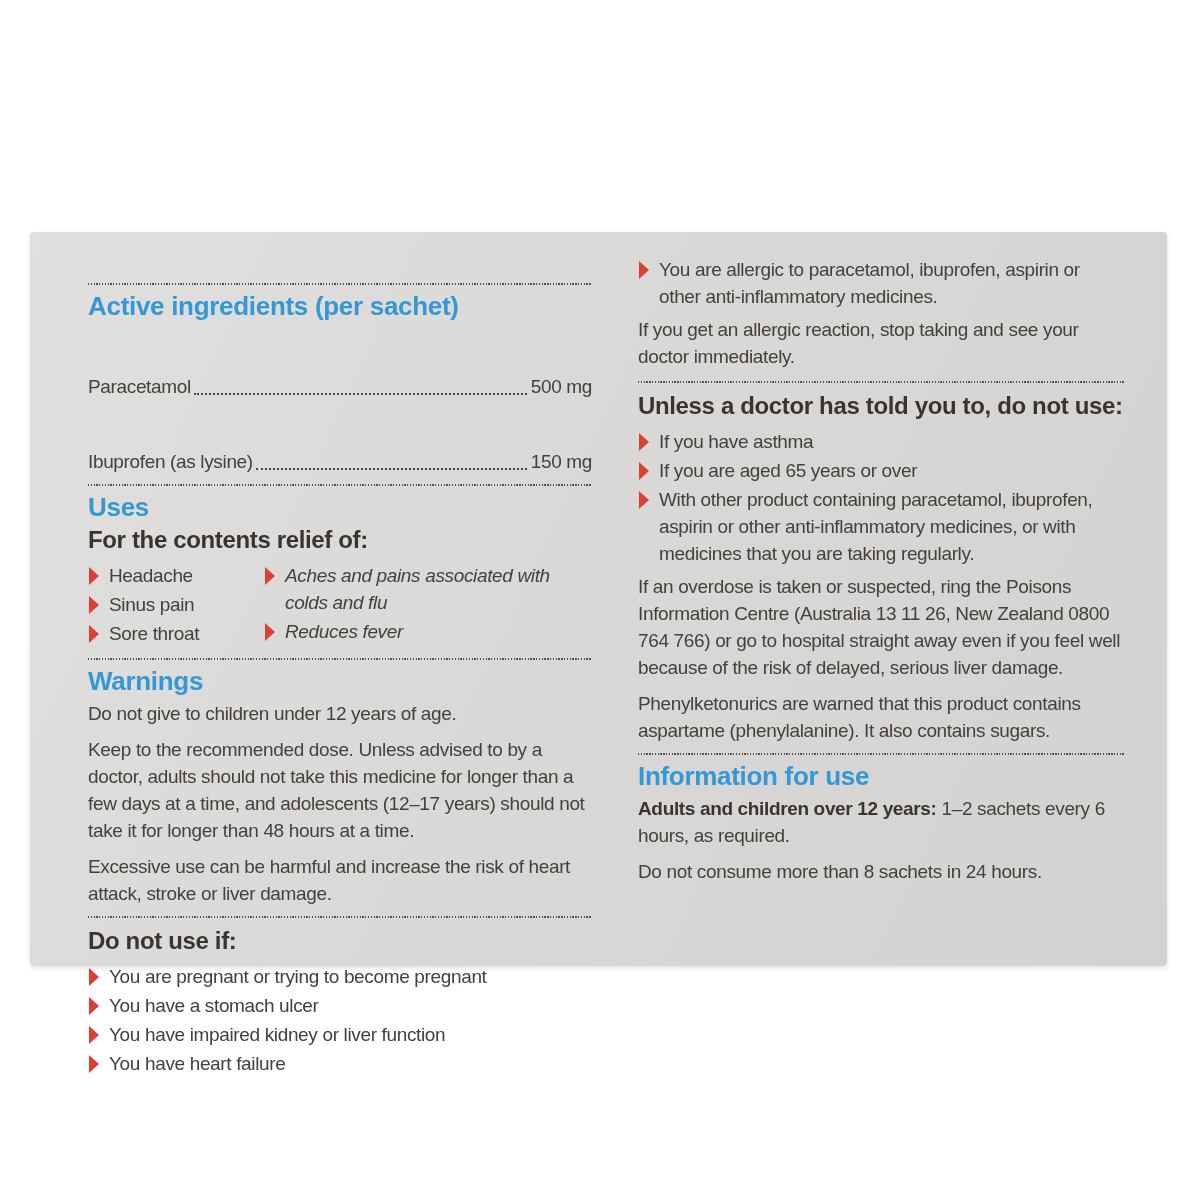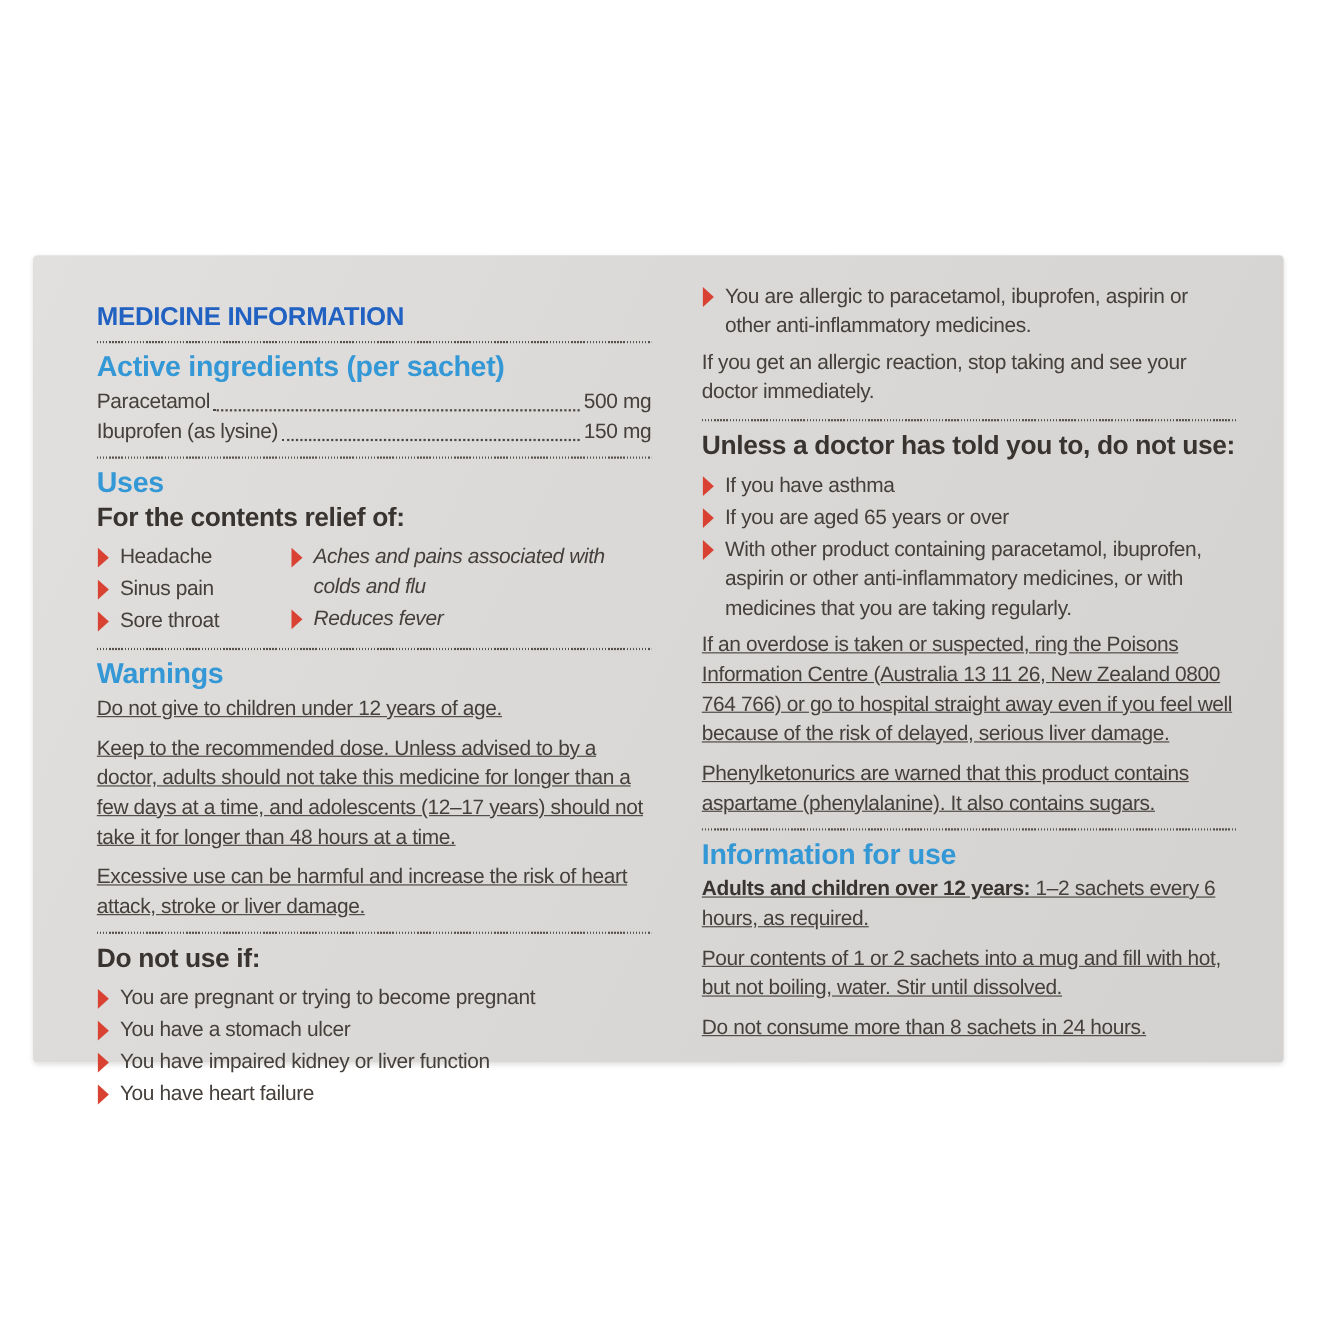--- a/index.html
+++ b/index.html
@@ -34,26 +34,26 @@
     margin:6px 0 6px 0;
     font-size:26px;line-height:25px;
     color:#3398d5;font-weight:bold;letter-spacing:-0.3px;
   }
   .rule{
     height:2px;
     margin:9px 0 9px 0;
     background-image:repeating-linear-gradient(90deg,#56504b 0 1.3px,transparent 1.3px 2.8px);
   }
   p{margin:0 0 11px 0;}
-  p.tight{margin-bottom:9px;text-decoration:underline;}
+  p.tight{margin-bottom:9px;}
   .bold{font-weight:bold;color:#393430;}
   .subhead{font-weight:bold;color:#393430;font-size:24px;margin:1px 0 9px 0;}
 
   .ing-row{display:flex;align-items:flex-end;line-height:27px;}
-  .ing-name{white-space:nowrap;}
+  .ing-name{white-space:nowrap;margin-top:48px;}
   .leader{
     flex:1;height:0;align-self:flex-end;
     border-bottom:2px dotted #4c4641;
     margin:0 4px 5px 3px;
   }
   .ing-amt{white-space:nowrap;}
 
   .uses-grid{display:flex;margin:3px 0 0 0;}
   .uses-c1{width:176px;flex:none;}
   .uses-c2{flex:1;font-style:italic;}
@@ -69,21 +69,20 @@
   .bullet .btx{flex:1;}
   .bullet.gap{margin-bottom:2px;}
 </style>
 </head>
 <body>
 
 <div class="panel">
 
   <div class="col col-left">
 
-    <h1 class="title">MEDICINE INFORMATION</h1>
     <div class="rule"></div>
 
     <h2 class="sect">Active ingredients (per sachet)</h2>
     <div class="ing-row">
       <span class="ing-name">Paracetamol</span>
       <span class="leader"></span>
       <span class="ing-amt">500 mg</span>
     </div>
     <div class="ing-row">
       <span class="ing-name">Ibuprofen (as lysine)</span>
@@ -168,17 +167,16 @@
     <div class="bullet gap">
       <span class="tri"></span>
       <span class="btx">With other product containing paracetamol, ibuprofen, aspirin or other anti-inflammatory medicines, or with medicines that you are taking regularly.</span>
     </div>
     <p class="tight" style="margin-top:6px;">If an overdose is taken or suspected, ring the Poisons Information Centre (Australia 13 11 26, New Zealand 0800 764 766) or go to hospital straight away even if you feel well because of the risk of delayed, serious liver damage.</p>
     <p class="tight">Phenylketonurics are warned that this product contains aspartame (phenylalanine). It also contains sugars.</p>
     <div class="rule"></div>
 
     <h2 class="sect">Information for use</h2>
     <p class="tight"><span class="bold">Adults and children over 12 years:</span><span> 1–2 sachets every 6 hours, as required.</span></p>
-    <p class="tight">Pour contents of 1 or 2 sachets into a mug and fill with hot, but not boiling, water. Stir until dissolved.</p>
     <p class="tight">Do not consume more than 8 sachets in 24 hours.</p>
   </div>
 
 </div>
 
 </body></html>

